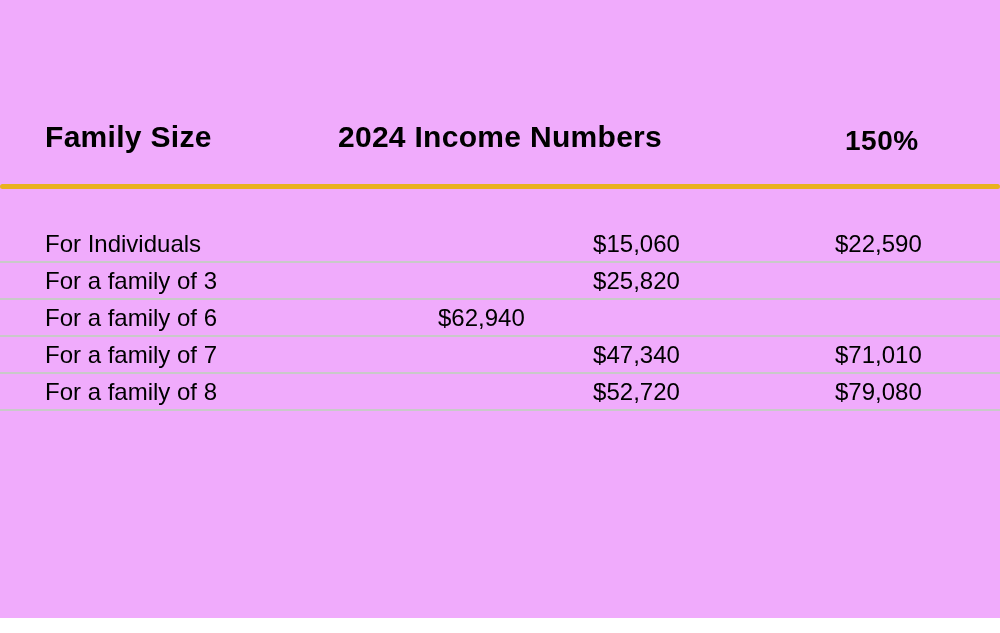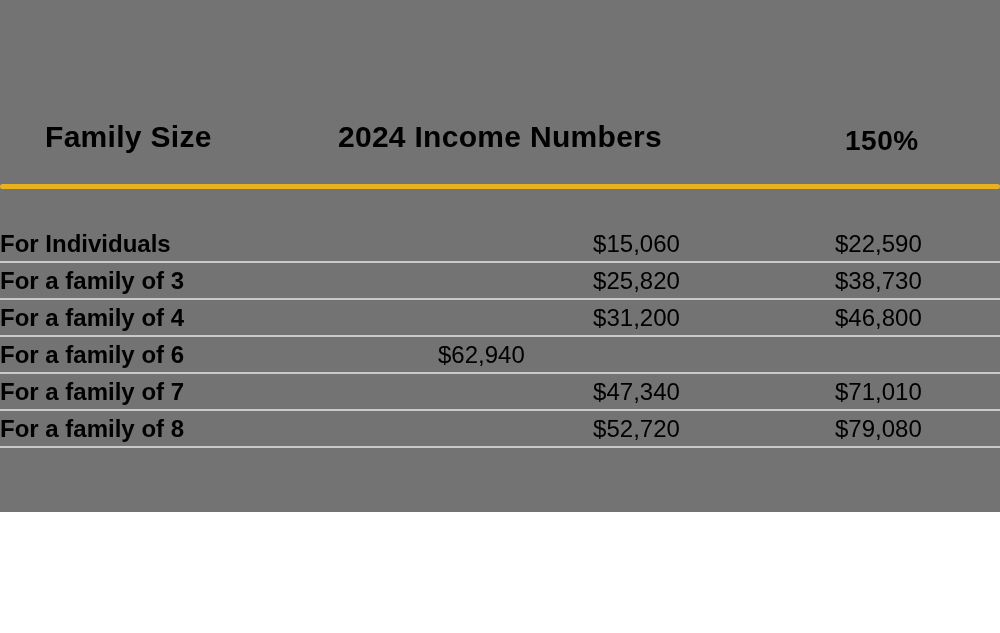--- a/index.html
+++ b/index.html
@@ -3,22 +3,22 @@
 <meta charset="utf-8">
 <style>
   html, body {
     margin: 0;
     padding: 0;
     background: #ffffff;
   }
   .canvas {
     position: relative;
     width: 1000px;
-    height: 512px;
-    background: #737373;
+    height: 618px;
+    background: #f0abfc;
     font-family: "Liberation Sans", "DejaVu Sans", sans-serif;
     color: #000000;
     overflow: hidden;
   }
 
   
   .header {
     position: absolute;
     top: 118px;
     left: 0;
@@ -75,21 +75,21 @@
     align-items: center;
     height: 37px;
     box-sizing: border-box;
     border-bottom: 2px solid #c9c9c9;
     font-size: 24px;
     font-weight: 400;
   }
   .cell { box-sizing: border-box; white-space: nowrap; }
   .c1 {
     width: 438px;
-    font-weight: bold;
+    padding-left: 45px;
   }
   .c2 {
     width: 397px;
     text-align: center;
   }
   .c3 {
     flex: 1;
   }
 </style>
 </head>
@@ -110,28 +110,22 @@
     <div class="row">
       <div class="cell c1">For Individuals</div>
       <div class="cell c2">$15,060</div>
       <div class="cell c3">$22,590</div>
     </div>
 
 
     <div class="row">
       <div class="cell c1">For a family of 3</div>
       <div class="cell c2">$25,820</div>
-      <div class="cell c3">$38,730</div>
     </div>
 
-    <div class="row">
-      <div class="cell c1">For a family of 4</div>
-      <div class="cell c2">$31,200</div>
-      <div class="cell c3">$46,800</div>
-    </div>
 
 
     <div class="row">
       <div class="cell c1">For a family of 6</div>
       <div class="cell c3">$62,940</div>
     </div>
 
     <div class="row">
       <div class="cell c1">For a family of 7</div>
       <div class="cell c2">$47,340</div>

